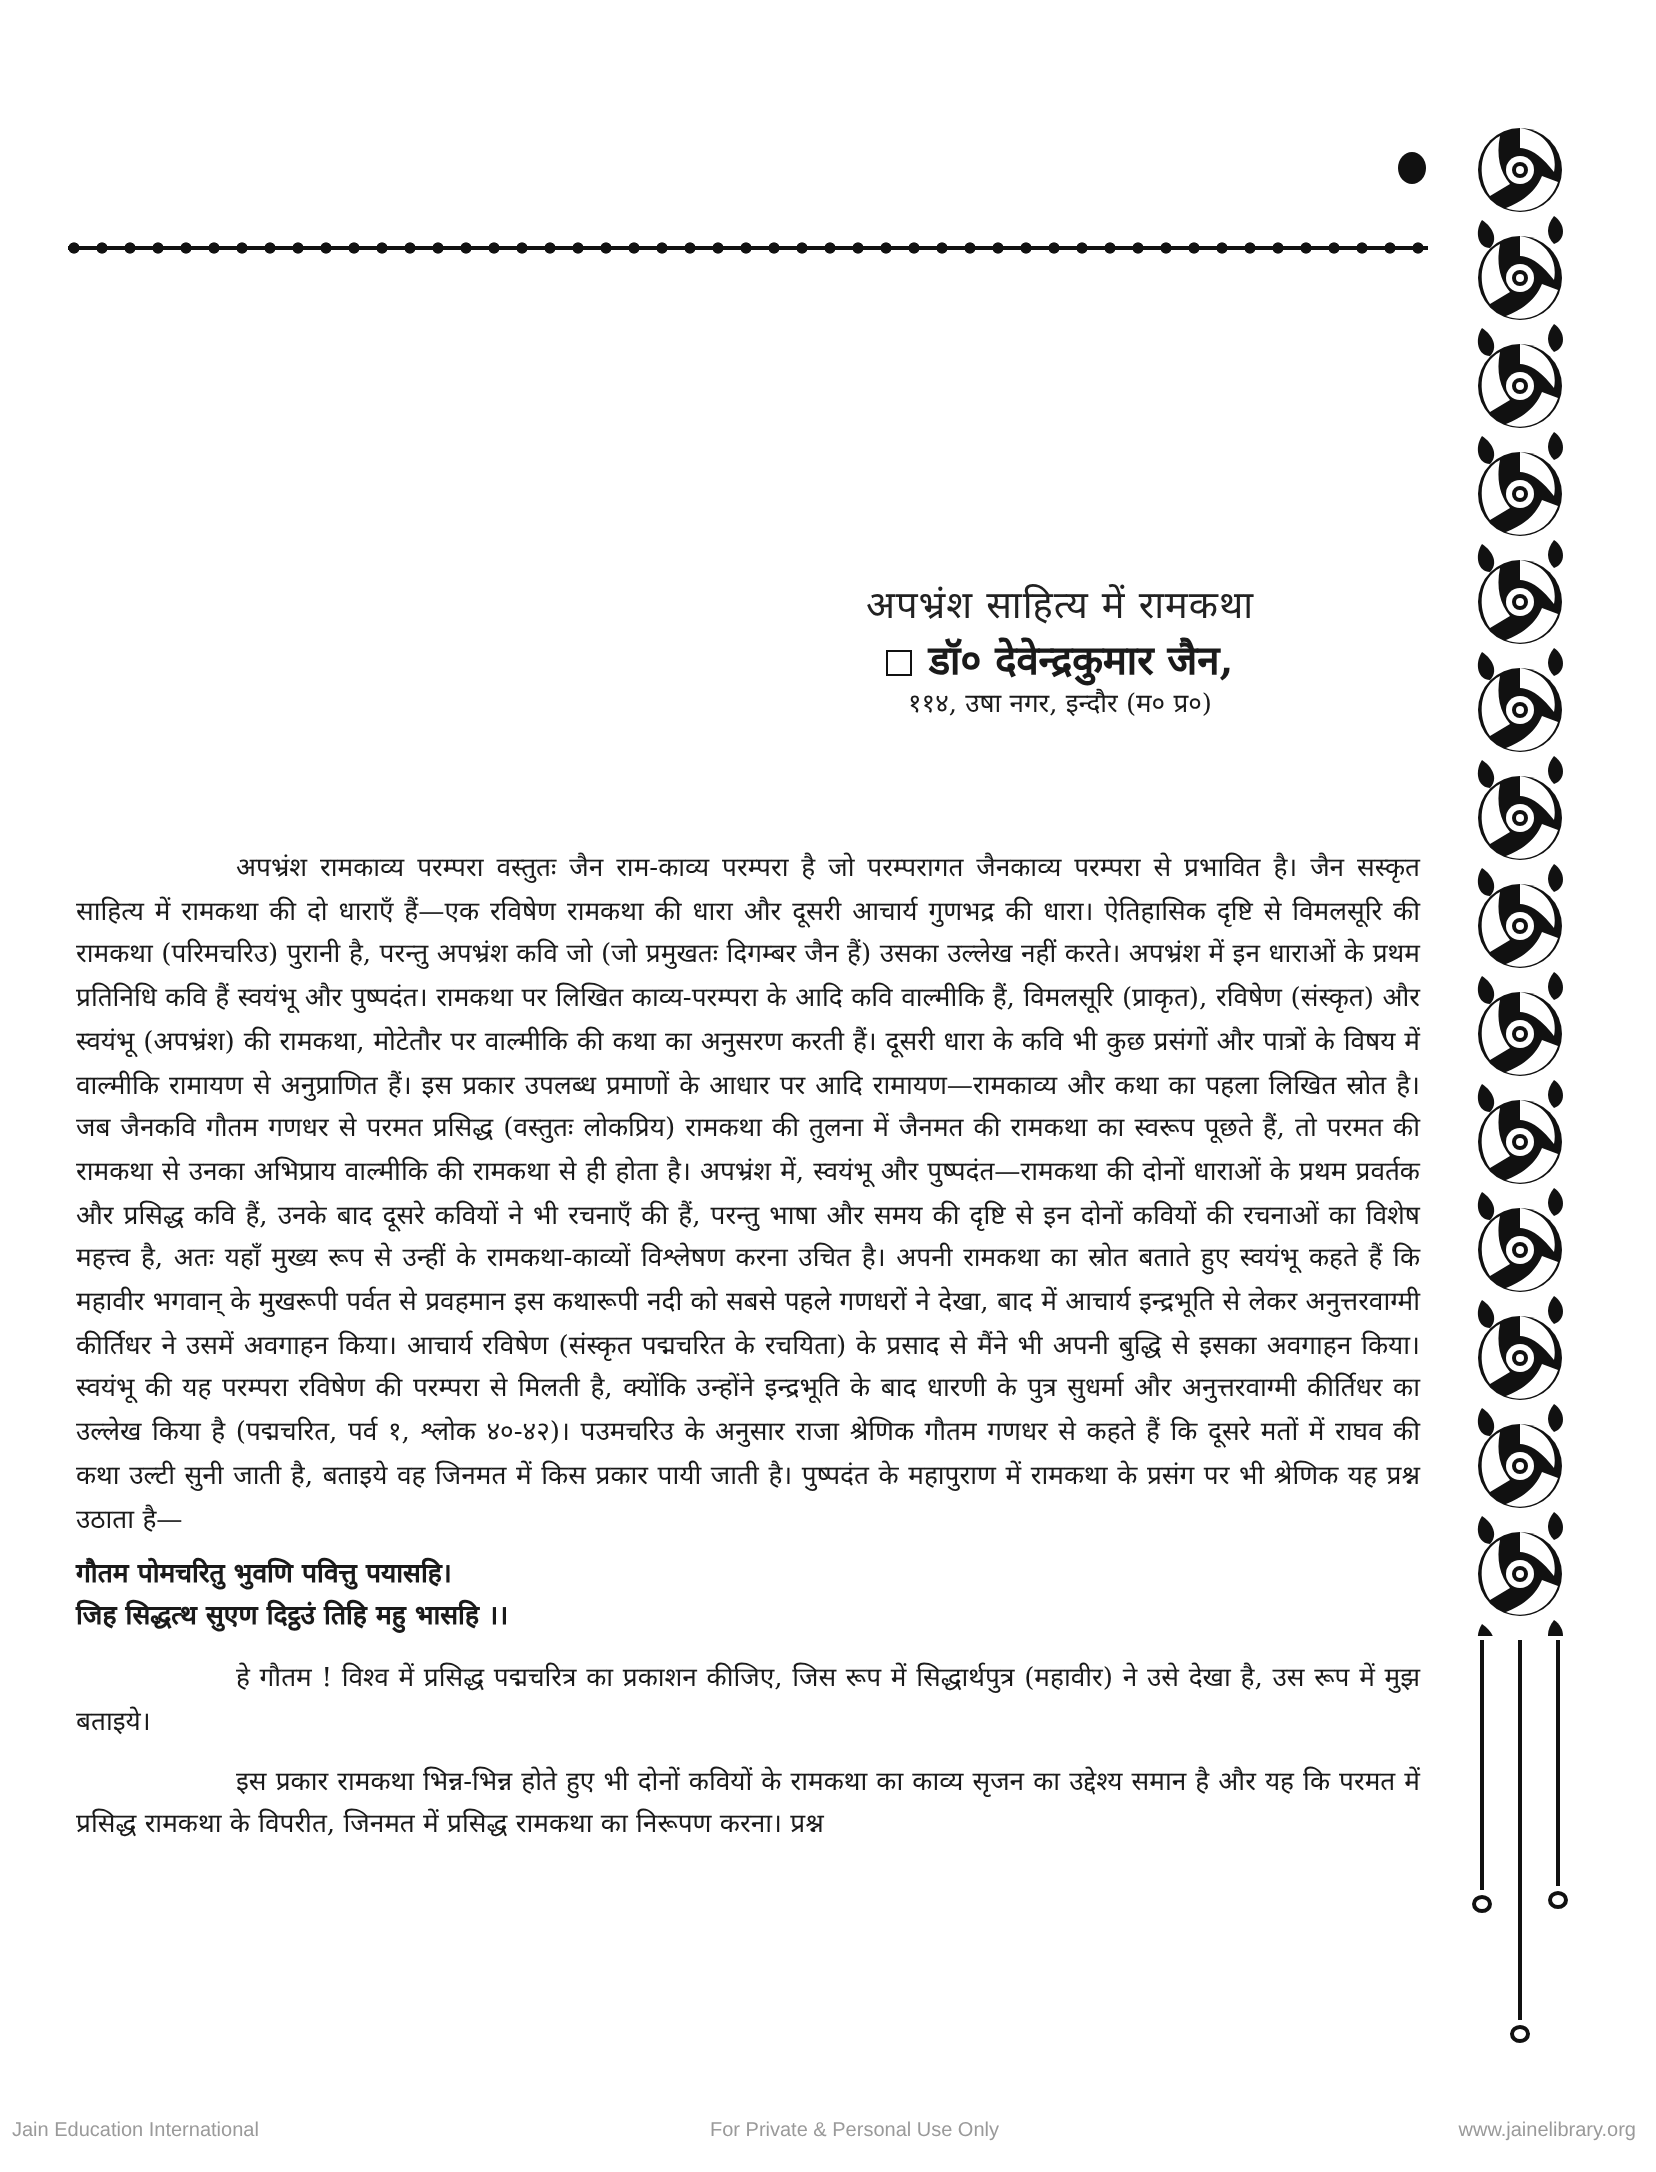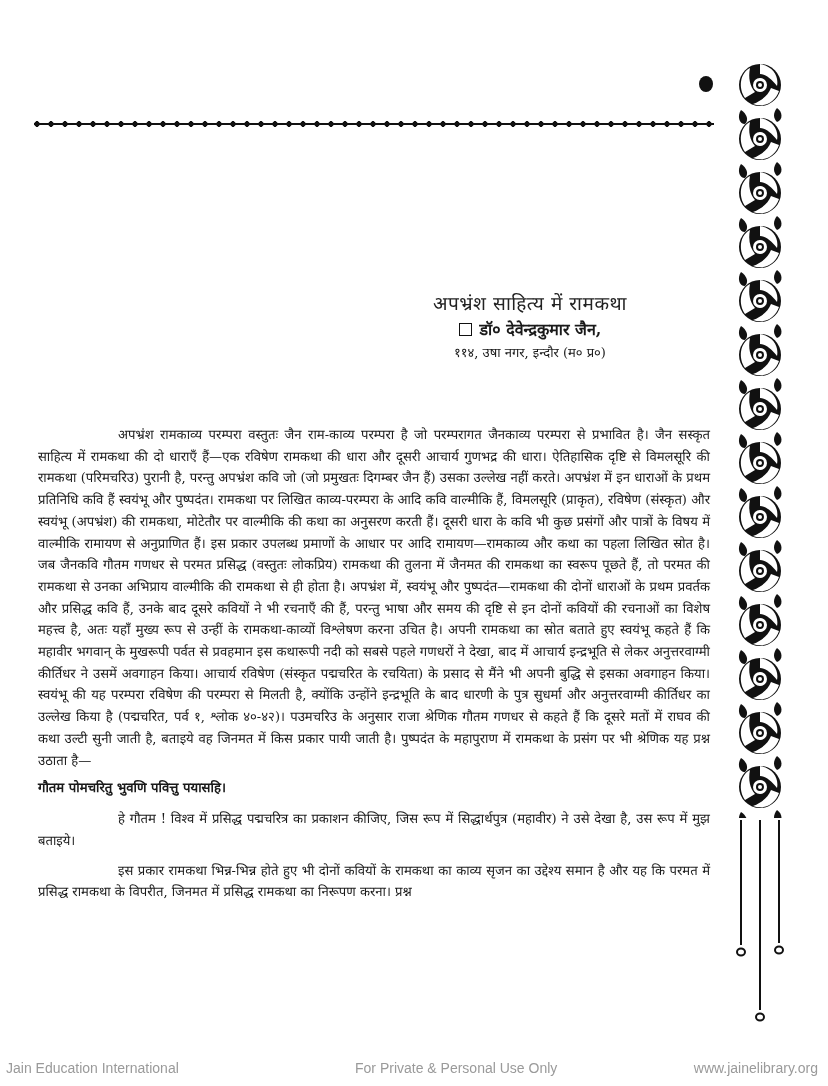--- a/index.html
+++ b/index.html
@@ -24,38 +24,38 @@
     position: absolute; left: 733px; top: 58px; width: 54px; height: 760px;
   }
   .border-col svg { display: block; }
   .pendants { position: absolute; left: 733px; top: 815px; width: 54px; height: 220px; }
 
   .title-block { position: absolute; left: 380px; top: 290px; width: 300px; text-align: center; }
   .title {
     font-size: 19px; letter-spacing: 0.5px; font-family: "DejaVu Sans", sans-serif;
     font-weight: 300; color: #222; line-height: 26px;
   }
-  .author { font-size: 16px; font-weight: bold; line-height: 24px; margin-top: 2px; }
+  .author { font-size: 20px; font-weight: bold; line-height: 24px; margin-top: 2px; }
   .author .box { display: inline-block; width: 11px; height: 11px; border: 1.5px solid #111; vertical-align: -1px; margin-right: 8px; }
   .addr { font-size: 13px; line-height: 22px; }
 
   .body-text {
     position: absolute; left: 38px; top: 404px; width: 672px;
     font-size: 13.1px; line-height: 21.7px; text-align: justify; text-align-last: left; margin-top: 20px;
   }
   .para { margin: 0; text-indent: 80px; }
   .verse {
     font-weight: bold; font-size: 13.2px; line-height: 21px;
     margin: 6px 0 10px 0; text-indent: 0;
   }
   .para2 { margin: 0 0 8px 0; text-indent: 80px; }
 
   .footer {
     position: absolute; top: 1060px; left: 0; width: 828px; height: 16px;
-    font-family: "Liberation Sans", sans-serif; font-size: 14px; color: #9a9a9a;
+    font-family: "Liberation Sans", sans-serif; font-size: 10px; color: #9a9a9a;
   }
   .footer span { position: absolute; top: 0; }
 </style>
 </head>
 <body>
 
 <div class="dot-bullet"></div>
 <div class="dash-rule"></div>
 
 <div class="border-col">
@@ -106,20 +106,21 @@
   <div class="author">
     <span class="box"></span><span>डॉ० देवेन्द्रकुमार जैन,</span>
   </div>
   <div class="addr">११४, उषा नगर, इन्दौर (म० प्र०)</div>
 </div>
 
 <div class="body-text">
   <p class="para">अपभ्रंश रामकाव्य परम्परा वस्तुतः जैन राम-काव्य परम्परा है जो परम्परागत जैनकाव्य परम्परा से प्रभावित है। जैन सस्कृत साहित्य में रामकथा की दो धाराएँ हैं—एक रविषेण रामकथा की धारा और दूसरी आचार्य गुणभद्र की धारा। ऐतिहासिक दृष्टि से विमलसूरि की रामकथा (परिमचरिउ) पुरानी है, परन्तु अपभ्रंश कवि जो (जो प्रमुखतः दिगम्बर जैन हैं) उसका उल्लेख नहीं करते। अपभ्रंश में इन धाराओं के प्रथम प्रतिनिधि कवि हैं स्वयंभू और पुष्पदंत। रामकथा पर लिखित काव्य-परम्परा के आदि कवि वाल्मीकि हैं, विमलसूरि (प्राकृत), रविषेण (संस्कृत) और स्वयंभू (अपभ्रंश) की रामकथा, मोटेतौर पर वाल्मीकि की कथा का अनुसरण करती हैं। दूसरी धारा के कवि भी कुछ प्रसंगों और पात्रों के विषय में वाल्मीकि रामायण से अनुप्राणित हैं। इस प्रकार उपलब्ध प्रमाणों के आधार पर आदि रामायण—रामकाव्य और कथा का पहला लिखित स्रोत है। जब जैनकवि गौतम गणधर से परमत प्रसिद्ध (वस्तुतः लोकप्रिय) रामकथा की तुलना में जैनमत की रामकथा का स्वरूप पूछते हैं, तो परमत की रामकथा से उनका अभिप्राय वाल्मीकि की रामकथा से ही होता है। अपभ्रंश में, स्वयंभू और पुष्पदंत—रामकथा की दोनों धाराओं के प्रथम प्रवर्तक और प्रसिद्ध कवि हैं, उनके बाद दूसरे कवियों ने भी रचनाएँ की हैं, परन्तु भाषा और समय की दृष्टि से इन दोनों कवियों की रचनाओं का विशेष महत्त्व है, अतः यहाँ मुख्य रूप से उन्हीं के रामकथा-काव्यों विश्लेषण करना उचित है। अपनी रामकथा का स्रोत बताते हुए स्वयंभू कहते हैं कि महावीर भगवान् के मुखरूपी पर्वत से प्रवहमान इस कथारूपी नदी को सबसे पहले गणधरों ने देखा, बाद में आचार्य इन्द्रभूति से लेकर अनुत्तरवाग्मी कीर्तिधर ने उसमें अवगाहन किया। आचार्य रविषेण (संस्कृत पद्मचरित के रचयिता) के प्रसाद से मैंने भी अपनी बुद्धि से इसका अवगाहन किया। स्वयंभू की यह परम्परा रविषेण की परम्परा से मिलती है, क्योंकि उन्होंने इन्द्रभूति के बाद धारणी के पुत्र सुधर्मा और अनुत्तरवाग्मी कीर्तिधर का उल्लेख किया है (पद्मचरित, पर्व १, श्लोक ४०-४२)। पउमचरिउ के अनुसार राजा श्रेणिक गौतम गणधर से कहते हैं कि दूसरे मतों में राघव की कथा उल्टी सुनी जाती है, बताइये वह जिनमत में किस प्रकार पायी जाती है। पुष्पदंत के महापुराण में रामकथा के प्रसंग पर भी श्रेणिक यह प्रश्न उठाता है—</p>
   <div class="verse">
     <div>गौतम पोमचरितु भुवणि पवित्तु पयासहि।</div>
+    <div>जिह सिद्धत्थ सुएण दिट्ठउं तिहि महु भासहि ।।</div>
   </div>
   <p class="para2">हे गौतम ! विश्व में प्रसिद्ध पद्मचरित्र का प्रकाशन कीजिए, जिस रूप में सिद्धार्थपुत्र (महावीर) ने उसे देखा है, उस रूप में मुझ बताइये।</p>
   <p class="para">इस प्रकार रामकथा भिन्न-भिन्न होते हुए भी दोनों कवियों के रामकथा का काव्य सृजन का उद्देश्य समान है और यह कि परमत में प्रसिद्ध रामकथा के विपरीत, जिनमत में प्रसिद्ध रामकथा का निरूपण करना। प्रश्न</p>
 </div>
 
 <div class="footer">
   <span style="left:6px">Jain Education International</span>
   <span style="left:355px">For Private &amp; Personal Use Only</span>
   <span style="right:10px">www.jainelibrary.org</span>
 </div>

